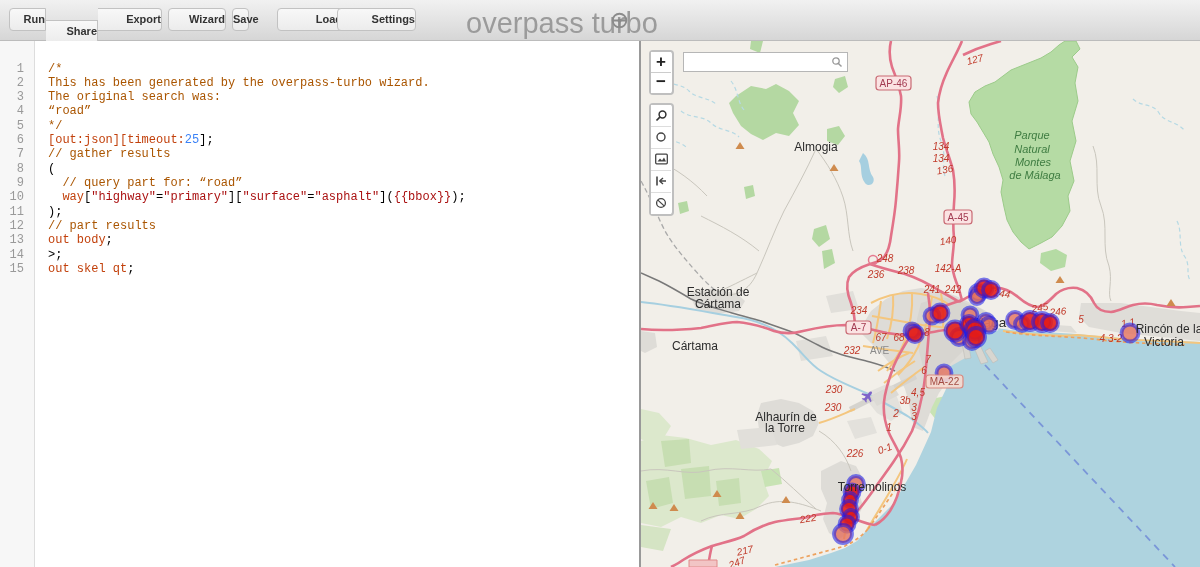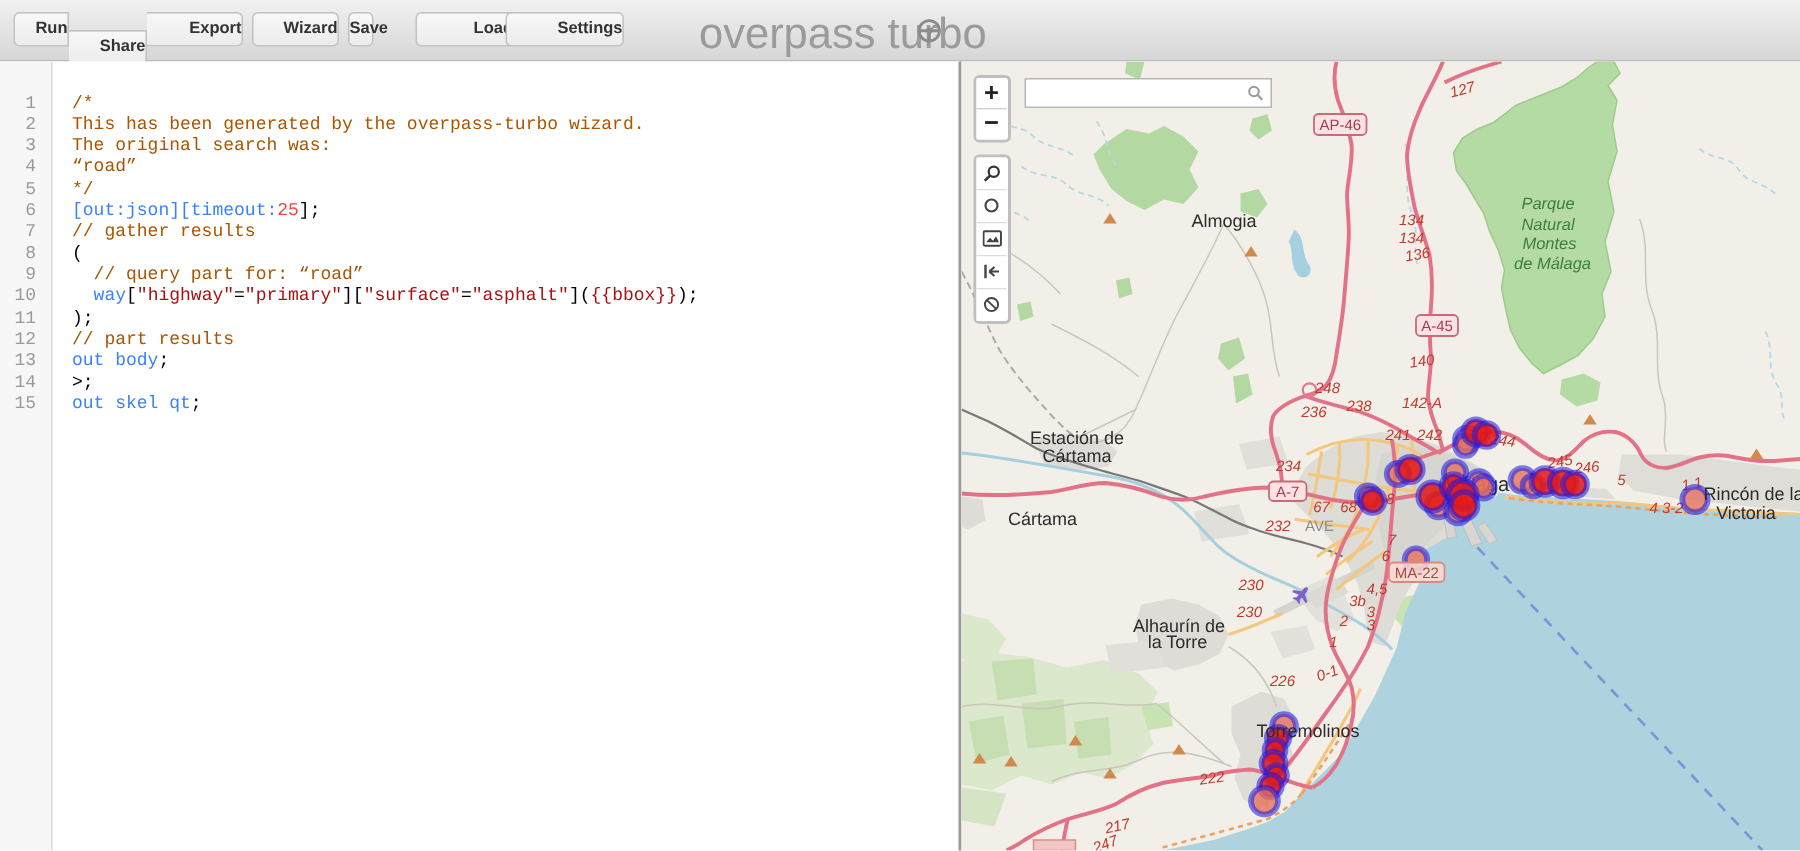--- a/index.html
+++ b/index.html
@@ -17,22 +17,22 @@
   #logo{position:absolute;left:611px;top:12px;}
   
   #editor{position:absolute;left:0;top:41px;width:640px;height:526px;background:#fff;}
   #gutter{position:absolute;left:0;top:0;width:34px;height:526px;background:#f7f7f7;
     border-right:1px solid #ddd;}
   #nums{position:absolute;left:0;top:20.5px;width:24px;text-align:right;color:#999;
     font-family:"Liberation Mono",monospace;font-size:12px;line-height:14.33px;}
   #code{position:absolute;left:48px;top:20.5px;margin:0;
     font-family:"Liberation Mono",monospace;font-size:12px;line-height:14.33px;color:#000;}
   .cm{color:#aa5500;}
-  .kw{color:#3b82f6;}
-  .num{color:#ef4444;}
+  .kw{color:#c2410c;}
+  .num{color:#3b82f6;}
   .str{color:#aa1111;}
   #splitter{position:absolute;left:639px;top:41px;width:2px;height:526px;background:#999;}
   
   #map{position:absolute;left:641px;top:41px;width:559px;height:526px;background:#f2efe9;overflow:hidden;}
   .lcontrol{position:absolute;background:#fff;border:2px solid rgba(0,0,0,0.25);border-radius:4px;}
   .lbtn{width:20px;height:20px;text-align:center;color:#222;background:#fff;}
   #searchbox{position:absolute;left:42px;top:11px;width:163px;height:18px;background:#fff;
     border:1px solid #b6b6b6;}
 </style>
 </head>

